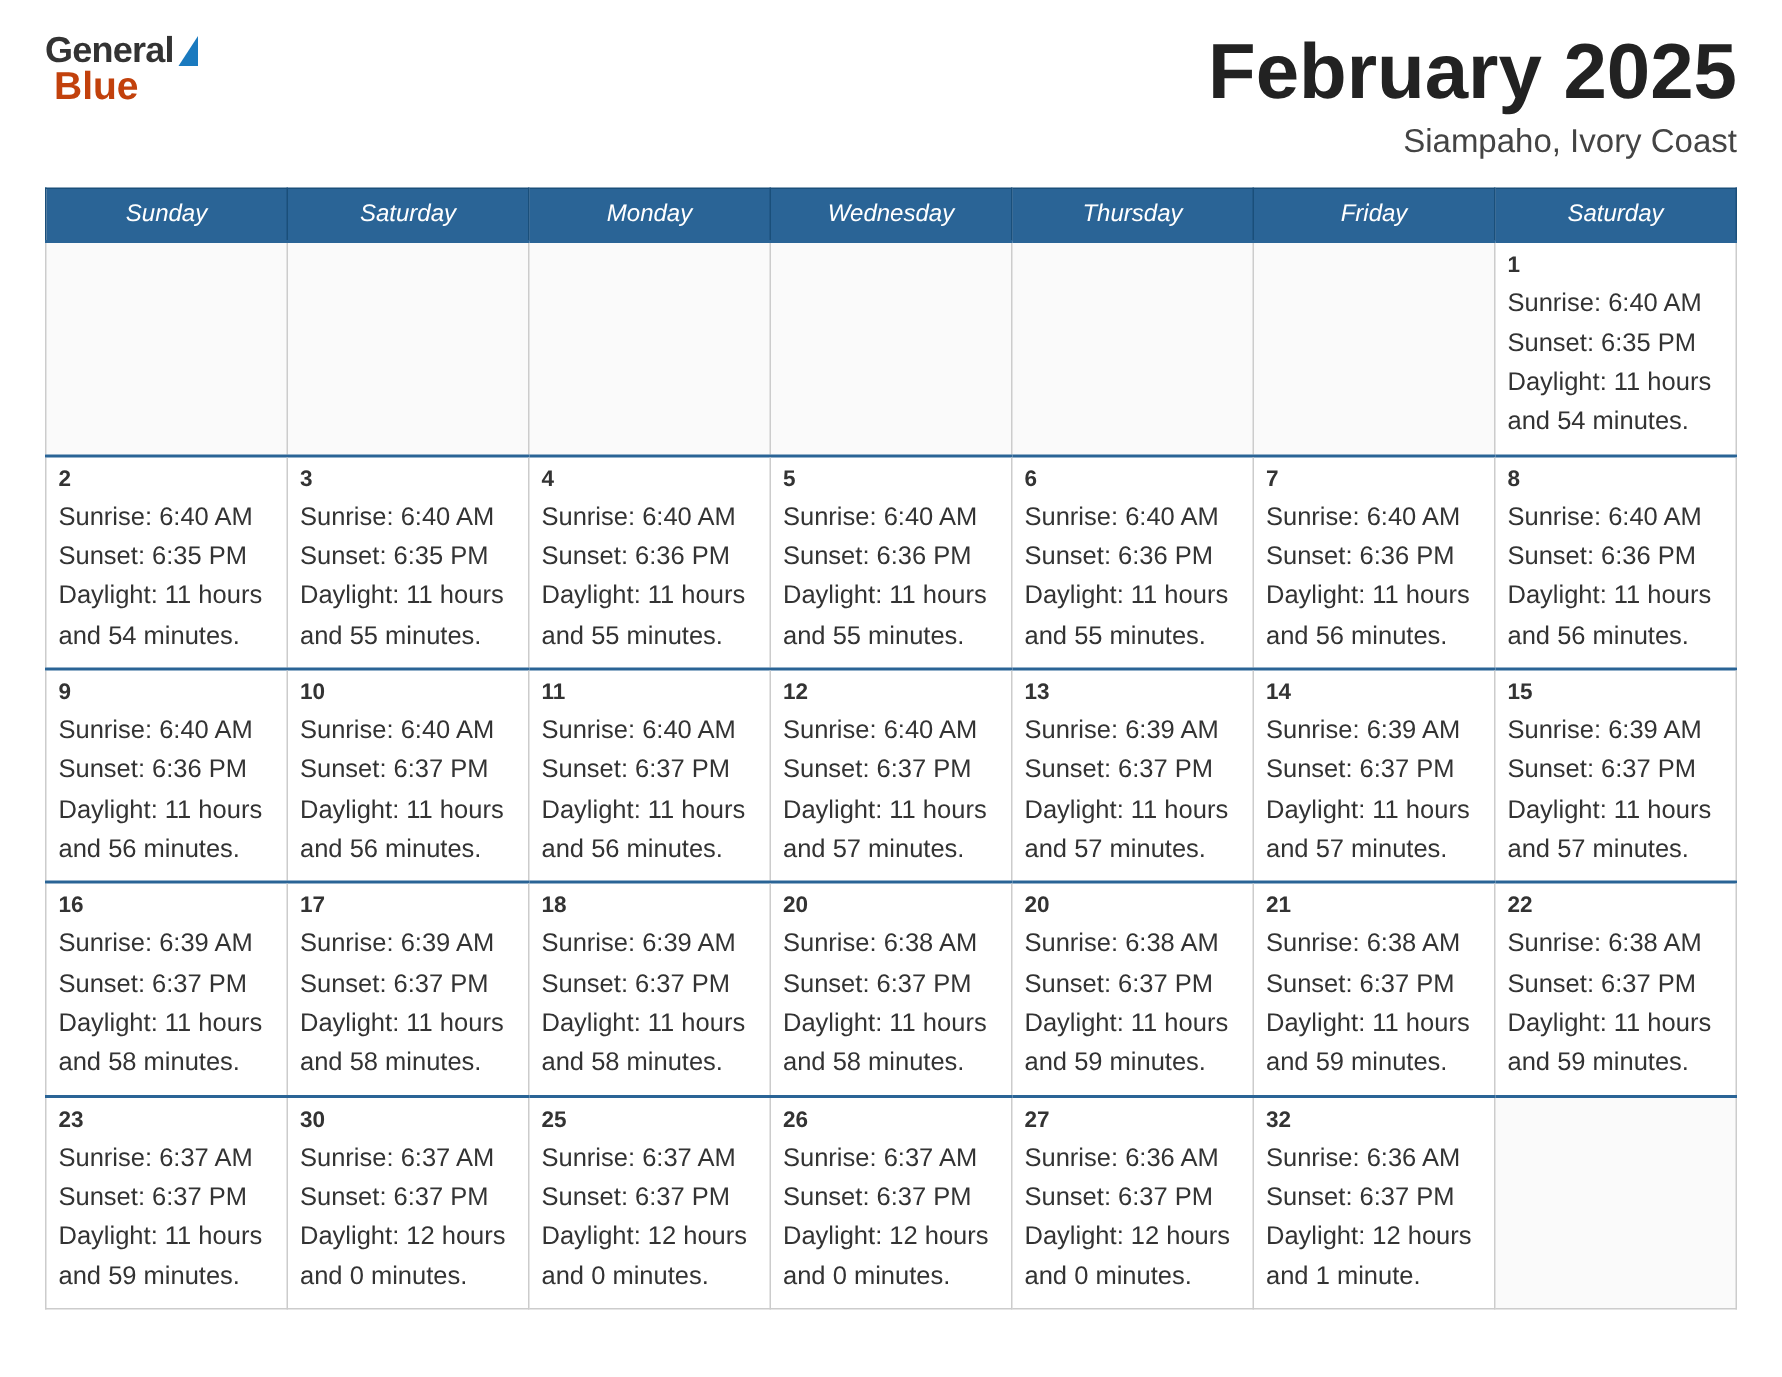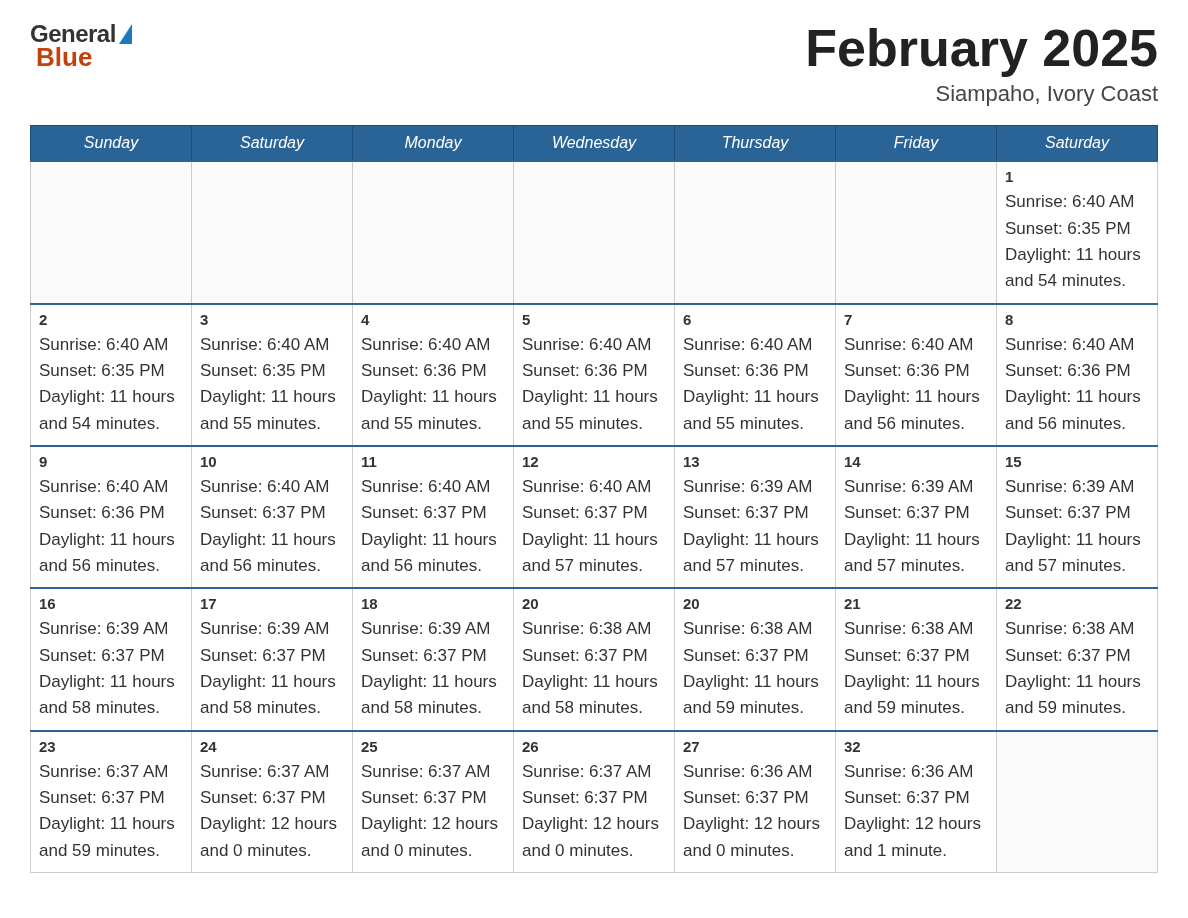--- a/index.html
+++ b/index.html
@@ -233,21 +233,21 @@
           <span class="day-number">22</span>
           <div class="day-info">Sunrise: 6:38 AM<br>Sunset: 6:37 PM<br>Daylight: 11 hours and 59 minutes.</div>
         </td>
       </tr>
       <tr>
         <td>
           <span class="day-number">23</span>
           <div class="day-info">Sunrise: 6:37 AM<br>Sunset: 6:37 PM<br>Daylight: 11 hours and 59 minutes.</div>
         </td>
         <td>
-          <span class="day-number">24</span>
+          <span class="day-number">30</span>
           <div class="day-info">Sunrise: 6:37 AM<br>Sunset: 6:37 PM<br>Daylight: 12 hours and 0 minutes.</div>
         </td>
         <td>
           <span class="day-number">25</span>
           <div class="day-info">Sunrise: 6:37 AM<br>Sunset: 6:37 PM<br>Daylight: 12 hours and 0 minutes.</div>
         </td>
         <td>
           <span class="day-number">26</span>
           <div class="day-info">Sunrise: 6:37 AM<br>Sunset: 6:37 PM<br>Daylight: 12 hours and 0 minutes.</div>
         </td>

